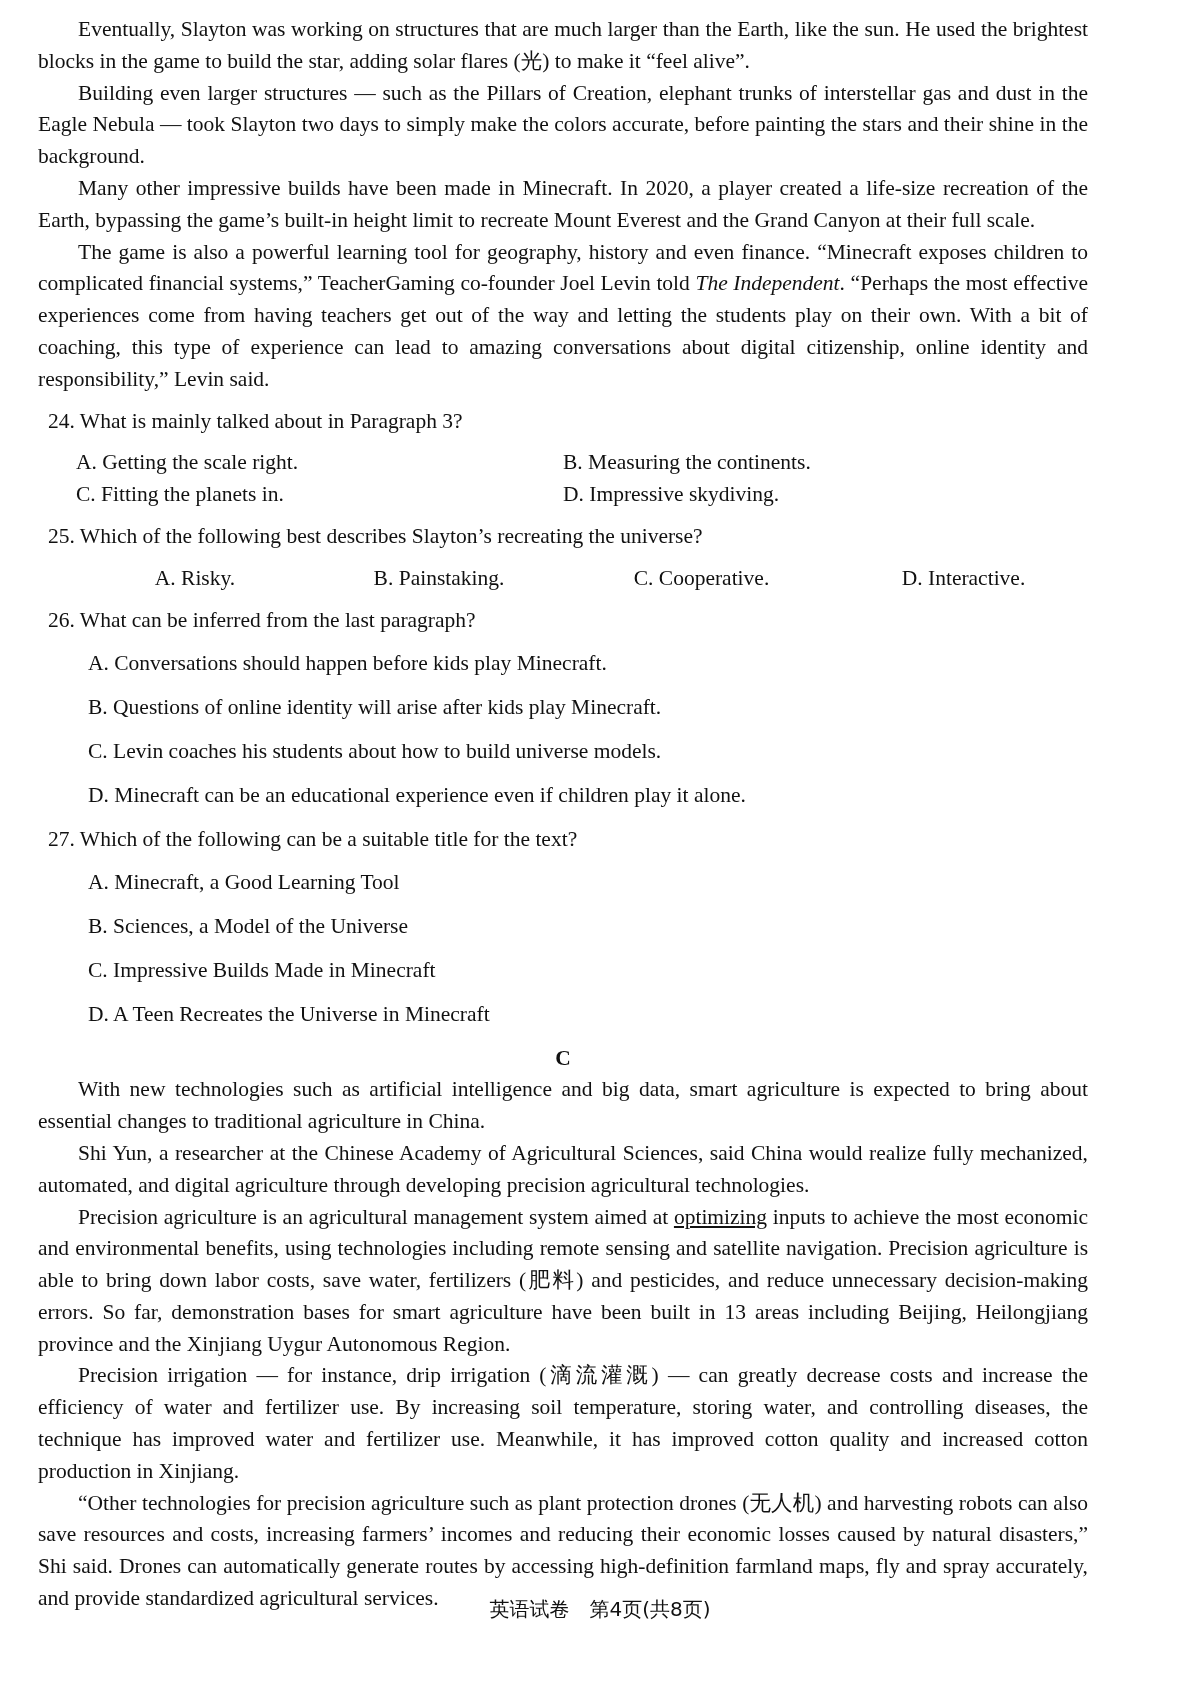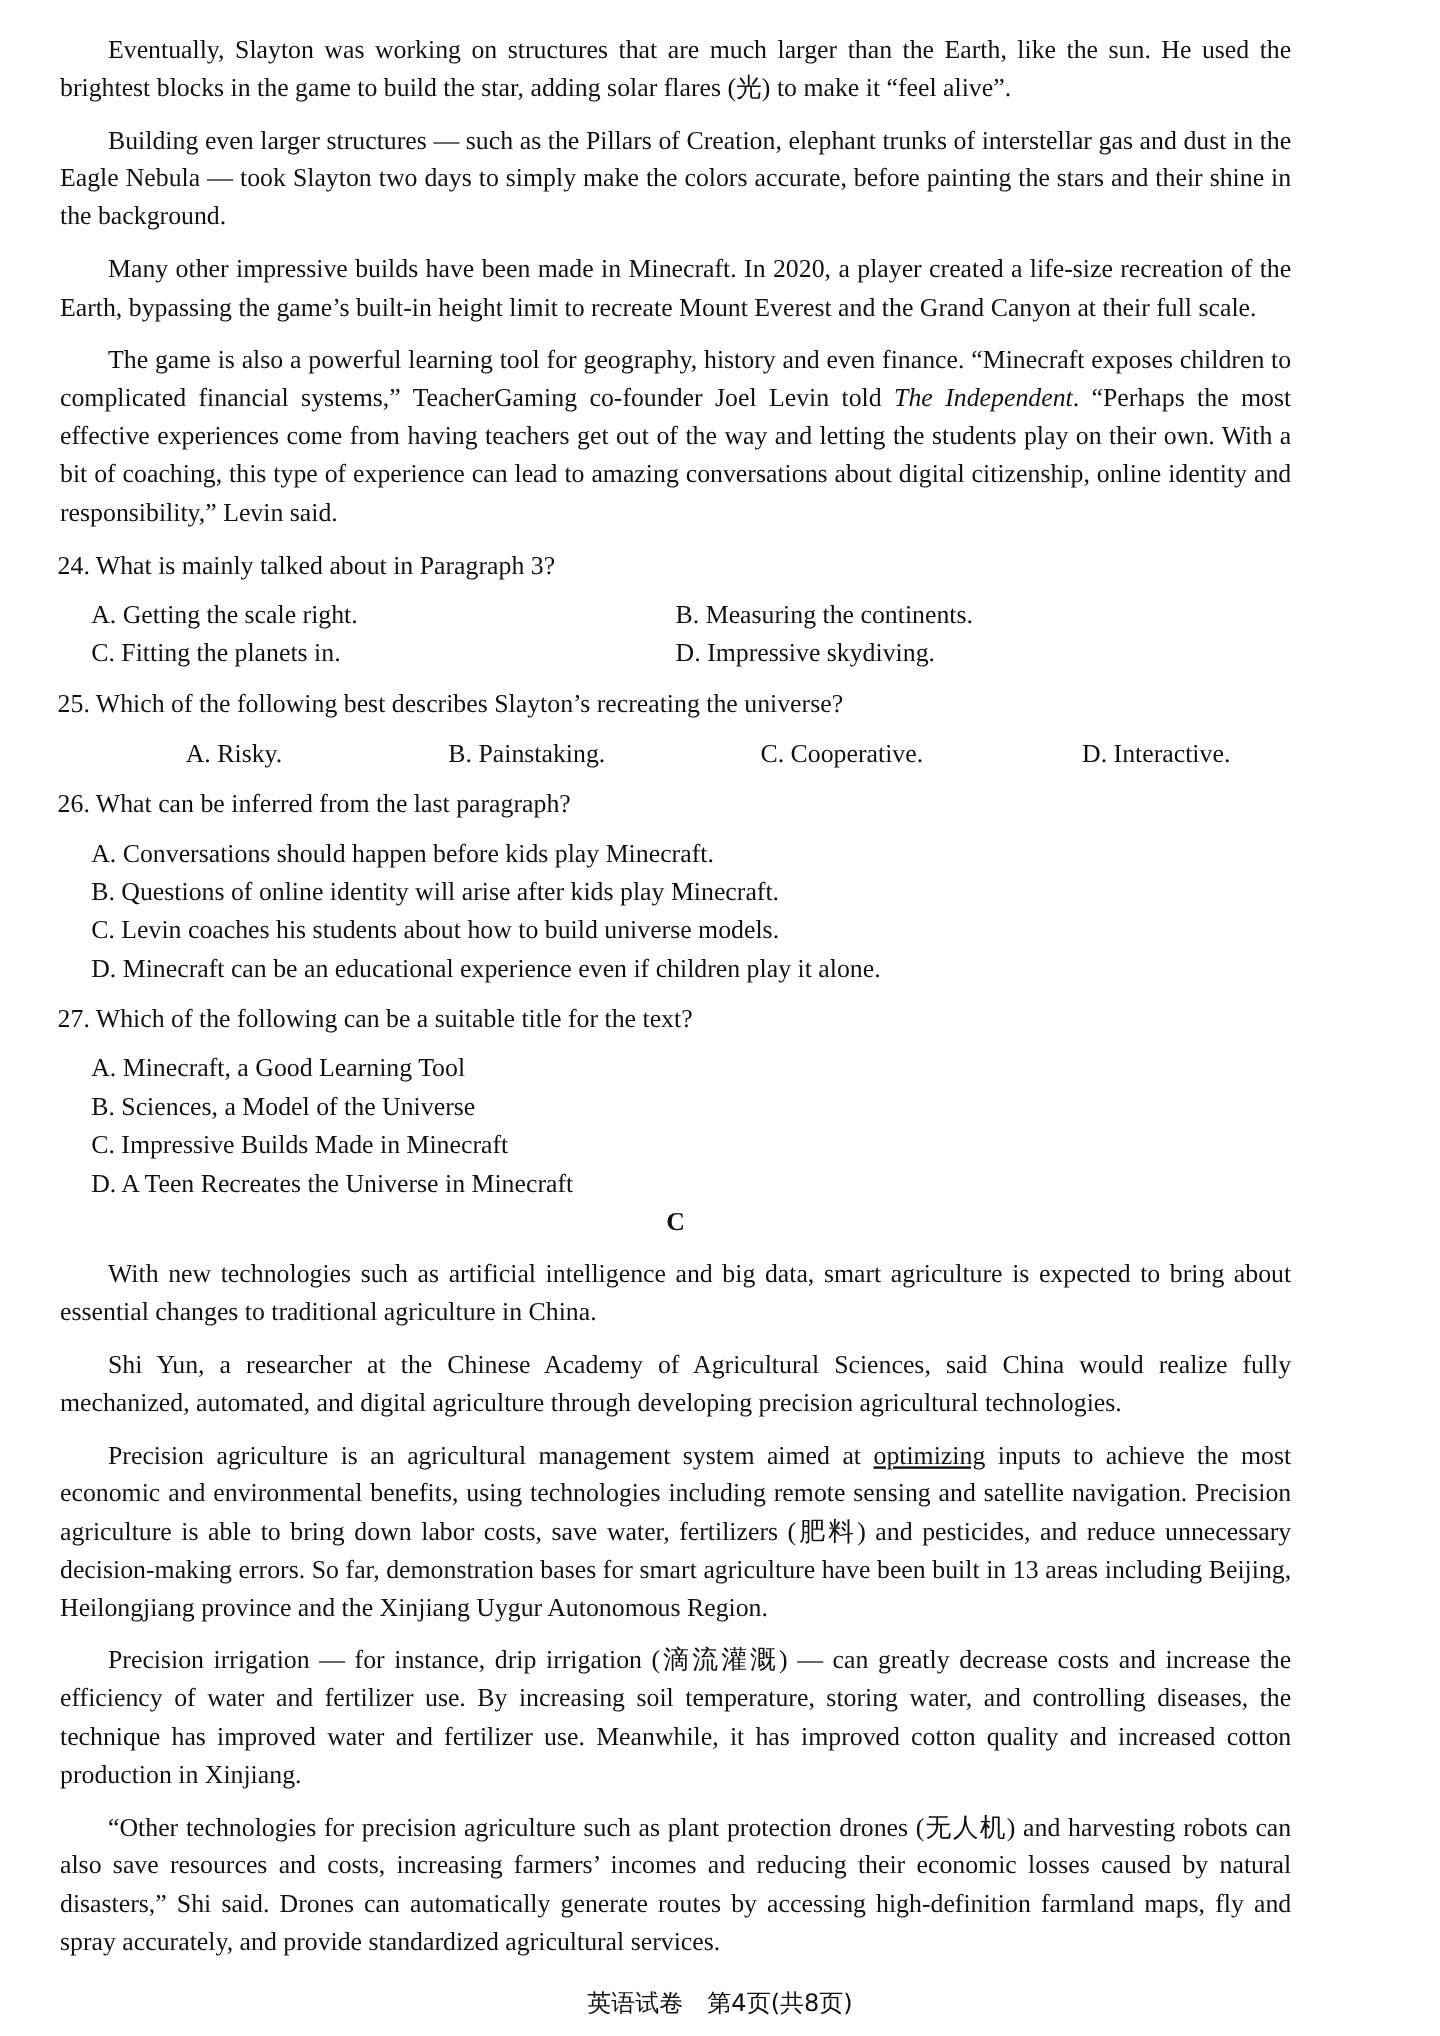--- a/index.html
+++ b/index.html
@@ -2,29 +2,29 @@
 <html><head>
 <meta charset="utf-8">
 <style>
   html, body { margin:0; padding:0; background:#fff; }
   body { width:1200px; height:1697px; position:relative; overflow:hidden; }
   .page {
     position:absolute; left:38px; top:14px; width:1050px;
     font-family:"Liberation Serif", "DejaVu Serif", serif;
     font-size:21.5px; line-height:31.8px; color:#111;
   }
-  .para { text-align:justify; text-indent:40px; margin:12px; }
+  .para { text-align:justify; text-indent:40px; margin:0; }
   .q { margin:10px; }
-  .opt { margin:0; padding-left:38px; }
+  .opt { margin:12px; padding-left:38px; }
   .opts2 { display:grid; grid-template-columns:487px 1fr; padding-left:38px; }
   .opts4 { display:grid; grid-template-columns:238px 250px 275px 1fr; padding-left:38px;text-align:center; }
   .section { text-align:center; font-weight:bold; margin:0; }
   .u { text-decoration:underline; }
   .footer {
-    position:absolute; left:0; width:1200px; top:1656px; text-align:center;
+    position:absolute; left:0; width:1200px; top:1596px; text-align:center;
     font-family:"DejaVu Sans", sans-serif; font-size:20px; color:#111;
   }
   i { }
 </style>
 </head>
 <body>
 
 <div class="page">
   <p class="para">Eventually, Slayton was working on structures that are much larger than the Earth, like the sun. He used the brightest blocks in the game to build the star, adding solar flares (光) to make it “feel alive”.</p>
   <p class="para">Building even larger structures — such as the Pillars of Creation, elephant trunks of interstellar gas and dust in the Eagle Nebula — took Slayton two days to simply make the colors accurate, before painting the stars and their shine in the background.</p>

